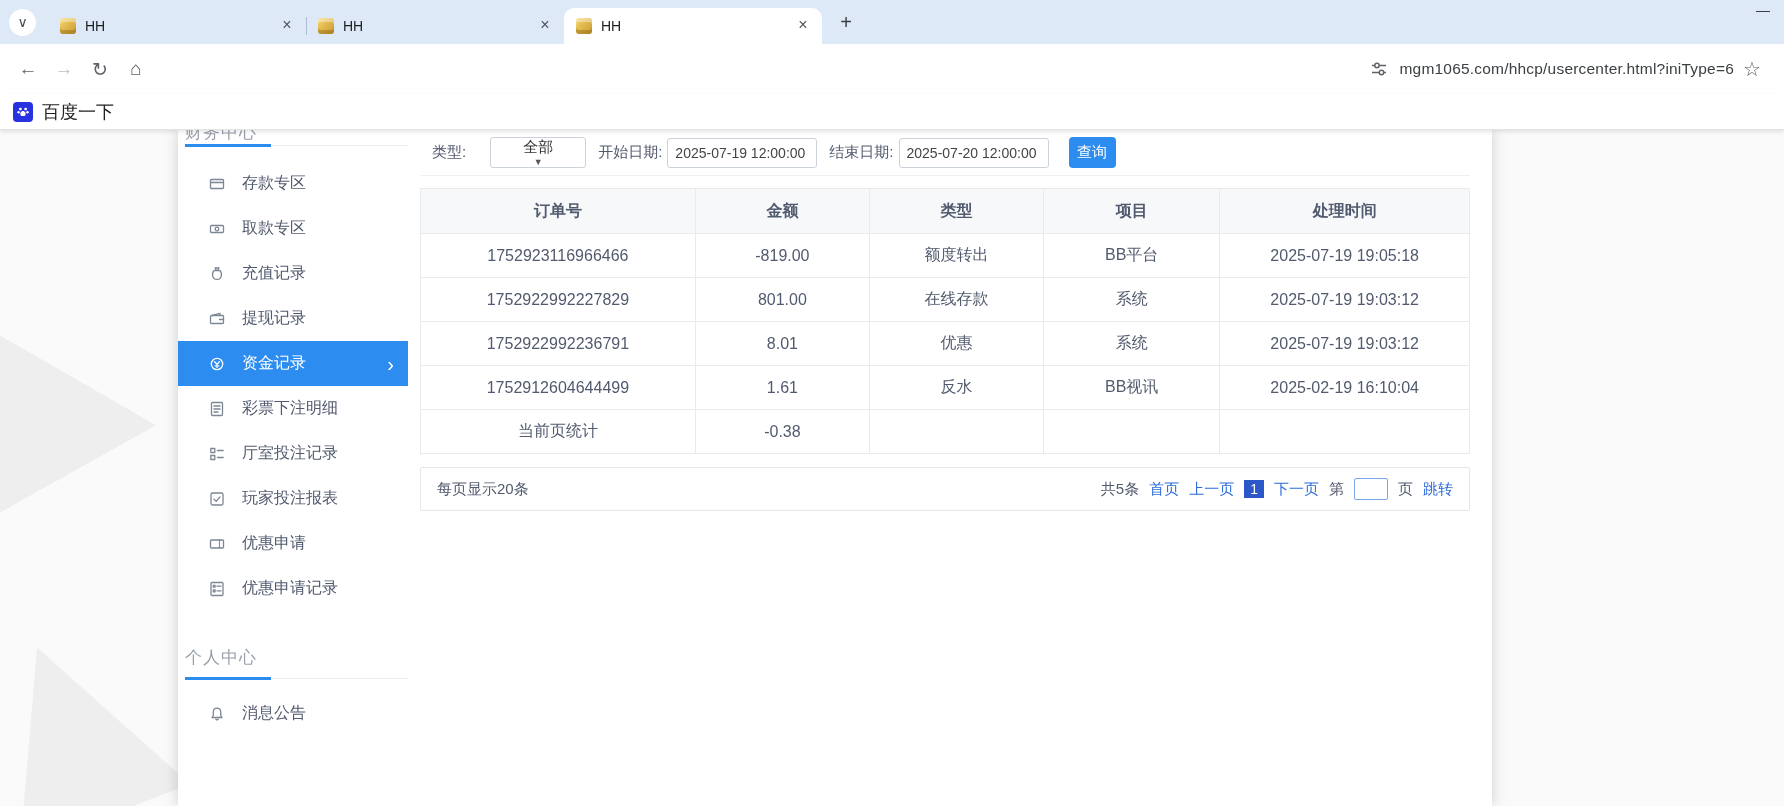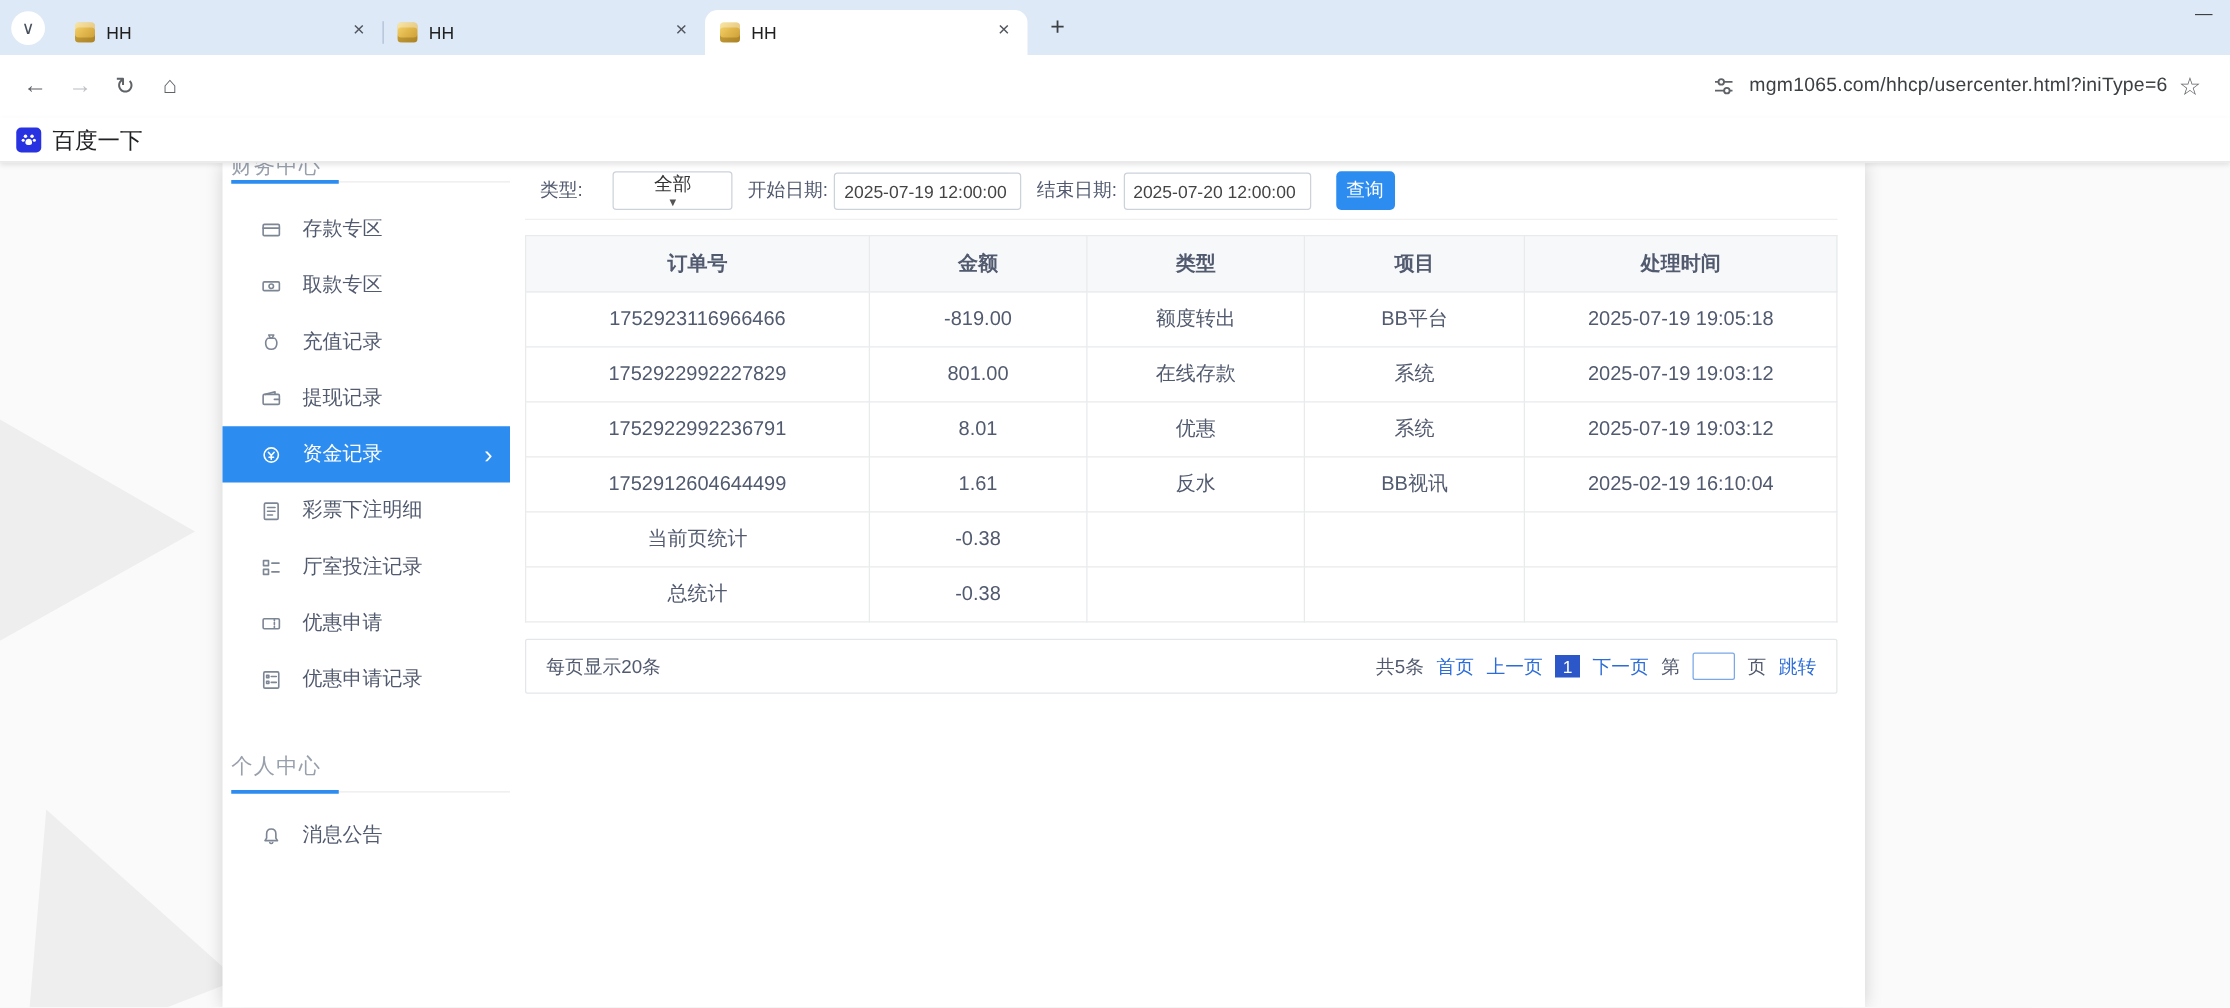--- a/index.html
+++ b/index.html
@@ -233,20 +233,29 @@
                   <line x1="8.5" y1="4.5" x2="14.2" y2="4.5"></line>
                   <rect x="1.8" y="9.5" width="4" height="4"></rect>
                   <line x1="8.5" y1="11.5" x2="14.2" y2="11.5"></line>
                 </svg>
             </span>
             <span>厅室投注记录</span>
           </div>
           <div class="side-item">
             <span class="ic">
               <svg width="16" height="16" viewBox="0 0 16 16">
+                  <rect x="2" y="2" width="12" height="12" rx="1.5"></rect>
+                  <path d="M5 8.3 L7.2 10.4 L11 5.9"></path>
+                </svg>
+            </span>
+            <span>玩家投注报表</span>
+          </div>
+          <div class="side-item">
+            <span class="ic">
+              <svg width="16" height="16" viewBox="0 0 16 16">
                   <rect x="1.5" y="4" width="13" height="8" rx="1"></rect>
                   <line x1="10.5" y1="4" x2="10.5" y2="12" stroke-dasharray="1.6 1.4"></line>
                 </svg>
             </span>
             <span>优惠申请</span>
           </div>
           <div class="side-item">
             <span class="ic">
               <svg width="16" height="16" viewBox="0 0 16 16">
                   <rect x="2" y="1.5" width="12" height="13" rx="1"></rect>
@@ -333,27 +342,20 @@
             </tr>
             <tr>
               <td>1752912604644499</td>
               <td>1.61</td>
               <td>反水</td>
               <td>BB视讯</td>
               <td>2025-02-19 16:10:04</td>
             </tr>
             <tr>
               <td>当前页统计</td>
-              <td>-0.38</td>
-              <td></td>
-              <td></td>
-              <td></td>
-            </tr>
-            <tr>
-              <td>总统计</td>
               <td>-0.38</td>
               <td></td>
               <td></td>
               <td></td>
             </tr>
           </tbody>
         </table>
 
         <div class="pager-bar">
           <span>每页显示20条</span>

